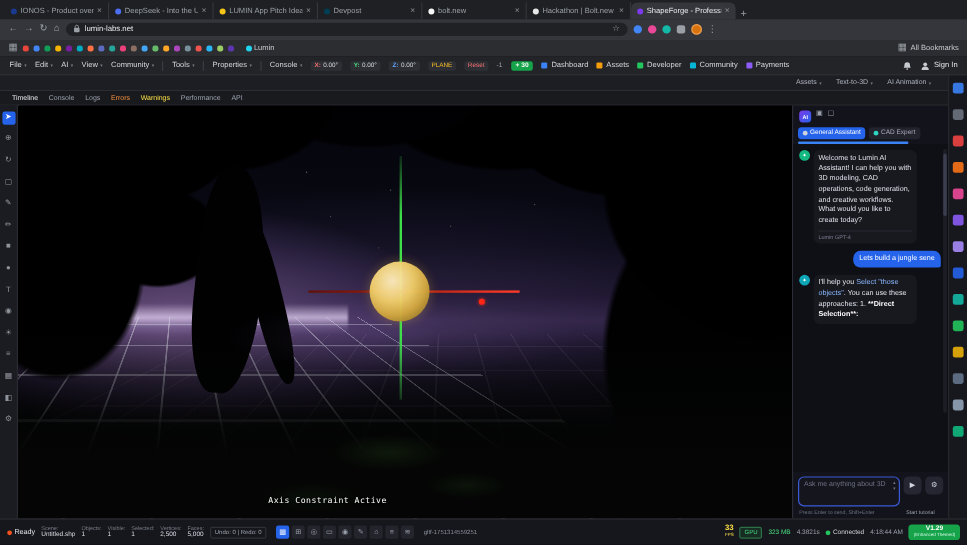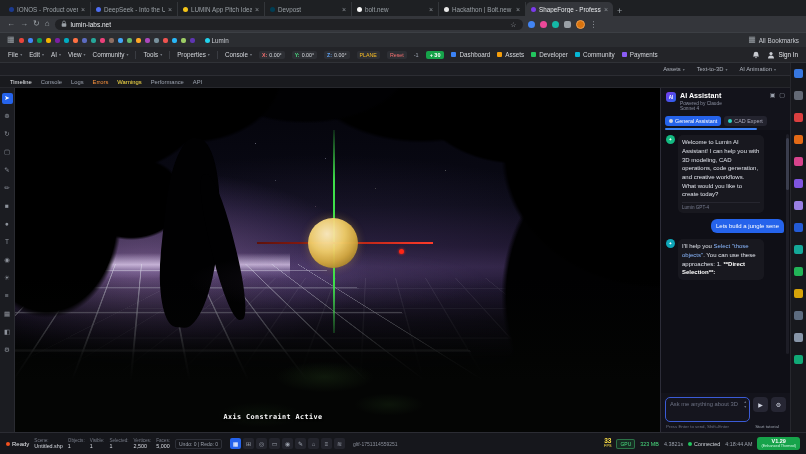--- a/index.html
+++ b/index.html
@@ -136,21 +136,21 @@
   .ax-y{position:absolute;left:318px;top:42px;width:1.5px;height:203px;
     background:linear-gradient(180deg,rgba(62,224,74,.15),#3ee04a 25%,#3ee04a 75%,rgba(62,224,74,.2));}
   .ax-x{position:absolute;left:242px;top:154px;width:176px;height:2px;
     background:linear-gradient(90deg,#5e120b,#8a1a10 30%,#b52415 55%,#ff3b2a 100%);}
   .gizmo{position:absolute;left:293px;top:130px;width:50px;height:50px;border-radius:50%;opacity:.96;
     background:radial-gradient(circle at 38% 32%, #ffeec0, #f2cf6b 38%, #d4a940 62%, #9c7a24 85%, rgba(140,110,40,.4));
     box-shadow:0 0 10px rgba(212,169,64,.35);}
   .tdot{position:absolute;left:384px;top:161px;width:5px;height:5px;border-radius:50%;
     background:#ff2615;box-shadow:0 0 3px #ff2615;}
   .vp-label{position:absolute;left:40%;bottom:11px;transform:translateX(-50%);
-    font-family:"DejaVu Sans Mono",monospace;font-size:6.8px;font-weight:bold;color:#fff;
+    font-family:"DejaVu Sans Mono",monospace;font-size:6.8px;font-weight:normal;color:#fff;
     letter-spacing:.4px;text-shadow:0 1px 2px #000;white-space:nowrap;}
 
   
   #ai-panel{position:absolute;left:660px;top:88px;width:130px;height:344px;background:#13131b;
     border-left:1px solid #2c2c38;display:flex;flex-direction:column;}
   .ai-head{display:flex;gap:4px;padding:4px 5px 2px;align-items:flex-start;}
   .ai-logo{width:10px;height:10px;border-radius:3px;background:linear-gradient(135deg,#7c3aed,#2563eb);
     color:#fff;font-size:4.5px;display:flex;align-items:center;justify-content:center;font-weight:bold;flex:0 0 auto;}
   .ai-titlebox{flex:1;line-height:1.2;}
   .ai-title{font-size:7.2px;font-weight:bold;color:#fff;}
@@ -429,24 +429,20 @@
     <div class="ax-y"></div>
     <div class="ax-x"></div>
     <div class="gizmo"></div>
     <div class="tdot"></div>
     <div class="vp-label">Axis Constraint Active</div>
   </div>
 
   <div id="ai-panel">
     <div class="ai-head">
       <span class="ai-logo">AI</span>
-      <span class="ai-titlebox">
-        <div class="ai-title">AI Assistant</div>
-        <div class="ai-sub">Powered by Claude Sonnet 4</div>
-      </span>
       <span class="ai-headic">▣</span>
       <span class="ai-headic">▢</span>
     </div>
     <div class="ai-tabs">
       <span class="ai-tab active">
         <span class="dot-ic"></span>
         <span>General Assistant</span>
       </span>
       <span class="ai-tab">
         <span class="dot-ic teal"></span>

